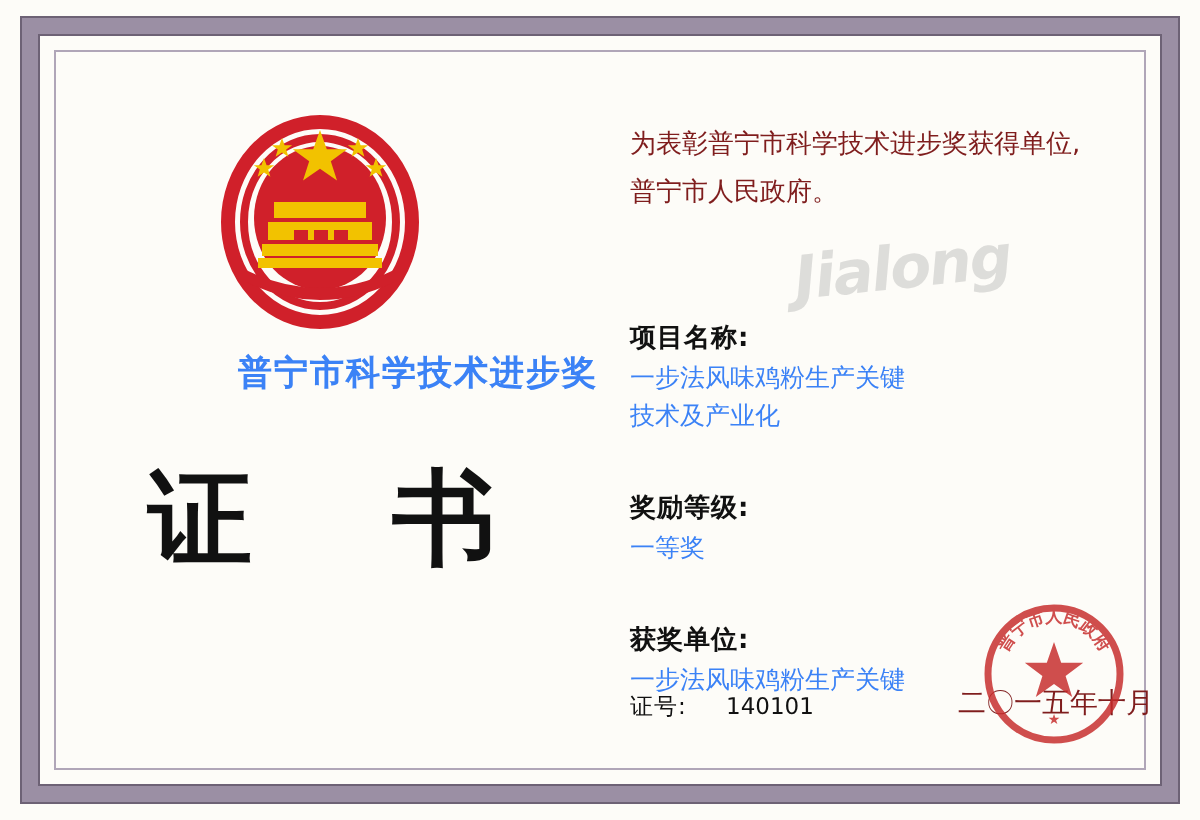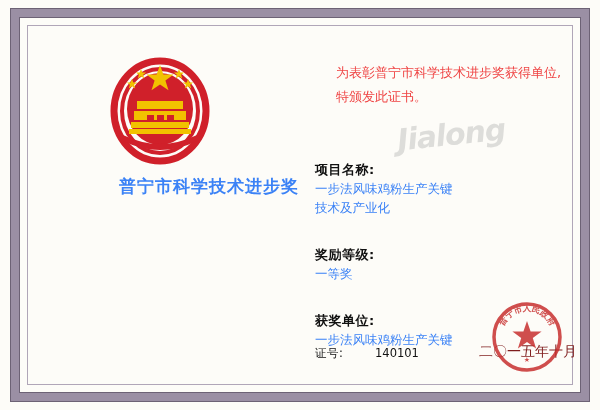--- a/index.html
+++ b/index.html
@@ -135,22 +135,21 @@
     color: #1a1a1a;
   }
 
   .statement {
     position: absolute;
     left: 8px;
     top: 36px;
     width: 252px;
     line-height: 24px;
     font-size: 13px;
-    color: #ef4444;
-    margin-left: 21px;
+    color: #7f1d1d;
   }
   .statement .line2 {
     display: block;
   }
 
   .fields {
     position: absolute;
     left: 8px;
     top: 135px;
     width: 260px;
@@ -192,21 +191,21 @@
   }
   .cert-no {
     font-size: 11.5px;
     color: #111111;
     white-space: nowrap;
   }
   .cert-no .no-label {
     letter-spacing: 0.5px;
   }
   .cert-no .no-value {
-    margin-left: 28px;
+    margin-left: 16px;
   }
   .date {
     font-size: 14px;
     color: #7f1d1d;
     white-space: nowrap;
   }
 
   
   .seal {
     position: absolute;
@@ -270,27 +269,28 @@
           <polygon points="31,30 32.3,33.6 36.1,33.6 33.1,35.8 34.2,39.4 31,37.2 27.8,39.4 28.9,35.8 25.9,33.6 29.7,33.6" fill="#f2c200"></polygon>
           <polygon points="78,20 79.3,23.6 83.1,23.6 80.1,25.8 81.2,29.4 78,27.2 74.8,29.4 75.9,25.8 72.9,23.6 76.7,23.6" fill="#f2c200"></polygon>
           <polygon points="87,30 88.3,33.6 92.1,33.6 89.1,35.8 90.2,39.4 87,37.2 83.8,39.4 84.9,35.8 81.9,33.6 85.7,33.6" fill="#f2c200"></polygon>
 
           <path d="M22 86 Q59 104 96 86 L96 92 Q59 110 22 92 Z" fill="#d0202a"></path>
         </svg>
       </div>
 
       <div class="award-name">普宁市科学技术进步奖</div>
 
+      <div class="cert-word">证 书</div>
     </div>
 
     <div class="right-panel">
 
       <div class="statement">
         <span>为表彰普宁市科学技术进步奖获得单位,</span>
-        <span class="line2">特颁发此证书。</span>
+        <span class="line2">普宁市人民政府。</span>
       </div>
 
       <div class="fields">
 
         <div class="field-row">
           <div class="field-label">项目名称:</div>
           <div class="field-value">
             <span class="vline">一步法风味鸡粉生产关键</span>
             <span class="vline">技术及产业化</span>
           </div>

